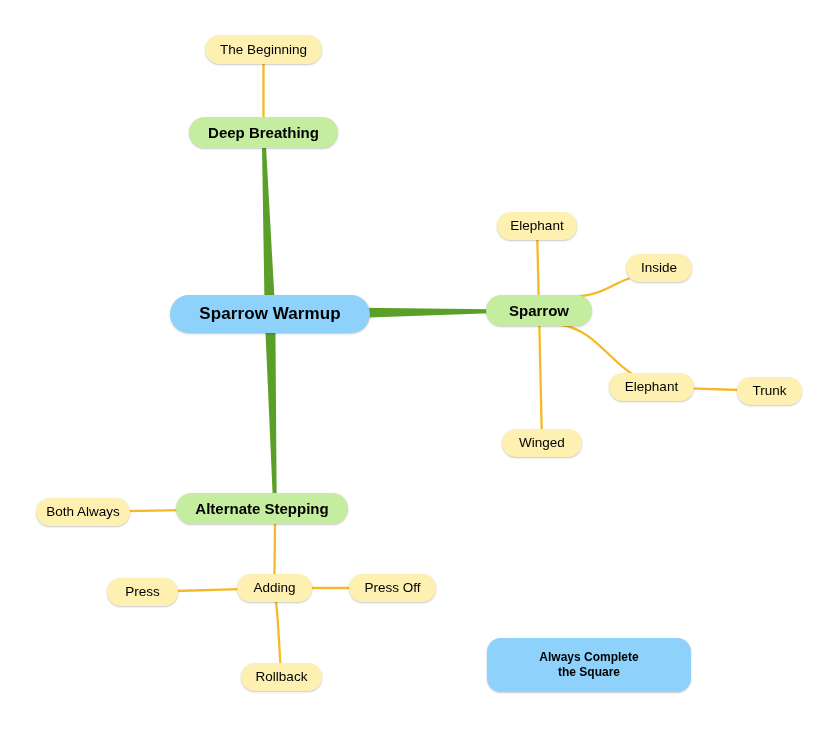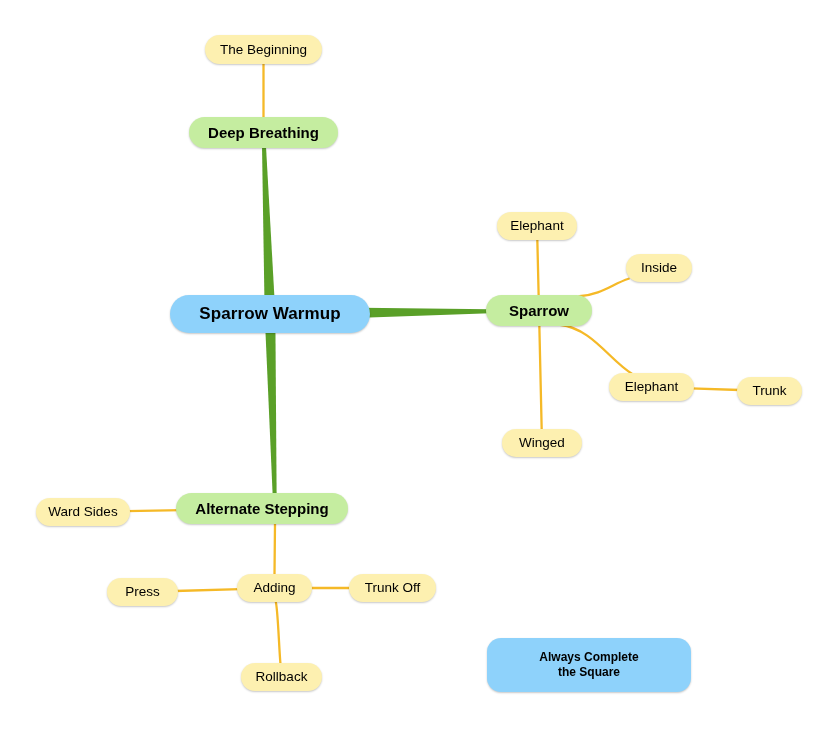--- a/index.html
+++ b/index.html
@@ -89,21 +89,21 @@
       <div class="node root" style="left: 170px; top: 295px; width: 200px; height: 38px;">Sparrow Warmup</div>
       <div class="node branch" style="left: 189px; top: 117px; width: 149px; height: 31px;">Deep Breathing</div>
       <div class="node leaf" style="left: 205px; top: 35px; width: 117px; height: 29px;">The Beginning</div>
       <div class="node branch" style="left: 486px; top: 295px; width: 106px; height: 31px;">Sparrow</div>
       <div class="node leaf" style="left: 497px; top: 212px; width: 80px; height: 28px;">Elephant</div>
       <div class="node leaf" style="left: 626px; top: 254px; width: 66px; height: 28px;">Inside</div>
       <div class="node leaf" style="left: 609px; top: 373px; width: 85px; height: 28px;">Elephant</div>
       <div class="node leaf" style="left: 737px; top: 377px; width: 65px; height: 28px;">Trunk</div>
       <div class="node leaf" style="left: 502px; top: 429px; width: 80px; height: 28px;">Winged</div>
       <div class="node branch" style="left: 176px; top: 493px; width: 172px; height: 31px;">Alternate Stepping</div>
-      <div class="node leaf" style="left: 36px; top: 498px; width: 94px; height: 28px;">Ward Sides</div>
+      <div class="node leaf" style="left: 36px; top: 498px; width: 94px; height: 28px;">Both Always</div>
       <div class="node leaf" style="left: 237px; top: 574px; width: 75px; height: 28px;">Adding</div>
       <div class="node leaf" style="left: 107px; top: 578px; width: 71px; height: 28px;">Press</div>
-      <div class="node leaf" style="left: 349px; top: 574px; width: 87px; height: 28px;">Trunk Off</div>
+      <div class="node leaf" style="left: 349px; top: 574px; width: 87px; height: 28px;">Press Off</div>
       <div class="node leaf" style="left: 241px; top: 663px; width: 81px; height: 28px;">Rollback</div>
       <div class="node note" style="left: 487px; top: 638px; width: 204px; height: 54px;">Always Complete
 the Square</div>
     </div>
 </div>
 
 </body></html>

